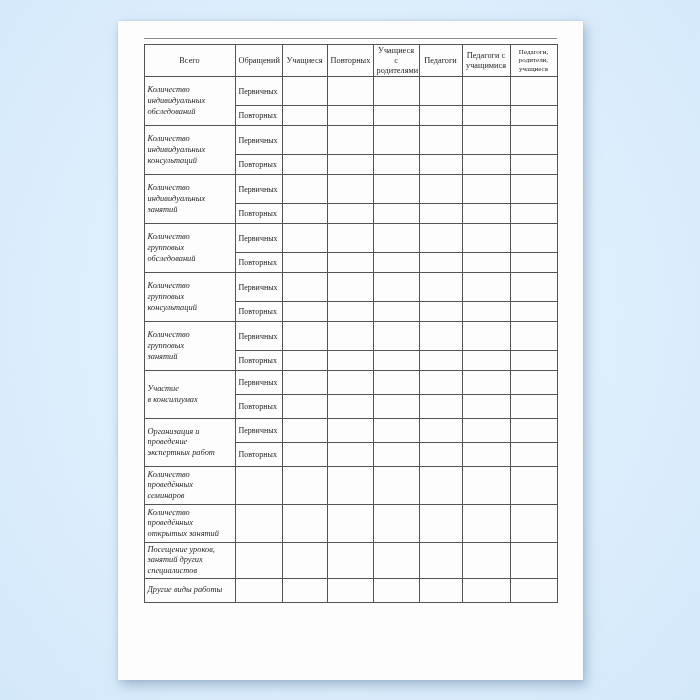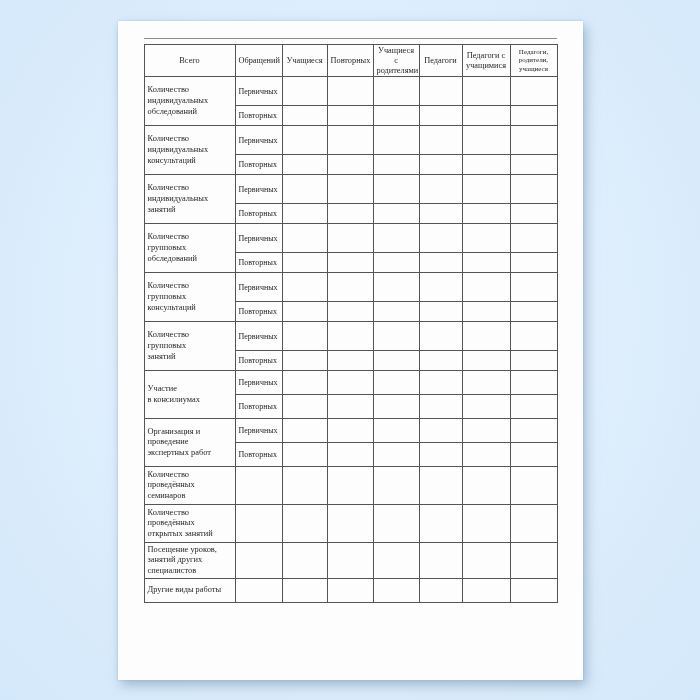--- a/index.html
+++ b/index.html
@@ -37,21 +37,21 @@
     vertical-align:middle; box-sizing:border-box;
   }
   tr.gtop th, tr.gtop td { border-top:1.5px solid #404040; }
   tr.h2 td { border-top-color:#6a6a6a; }
   th {
     font-weight:normal; text-align:center; height:30px;
     font-size:8.3px; line-height:1.18; white-space:pre-line;
   }
   th.small { font-size:7px; line-height:1.25;margin-left:28px; }
   td.label {
-    text-align:left; white-space:pre-line; line-height:1.28; font-size:8.4px;
+    text-align:left; white-space:pre-line; line-height:1.28; font-size:8.4px;font-style:italic;
   }
   td.sub { font-size:8px; text-align:left; }
   tr.h1 { height:29px; }
   tr.h2 { height:20px; }
   tr.h3 { height:24px; }
   tr.rA { height:38px; }
   tr.rB { height:36px; }
   tr.rC { height:24px; }
 </style>
 </head>

